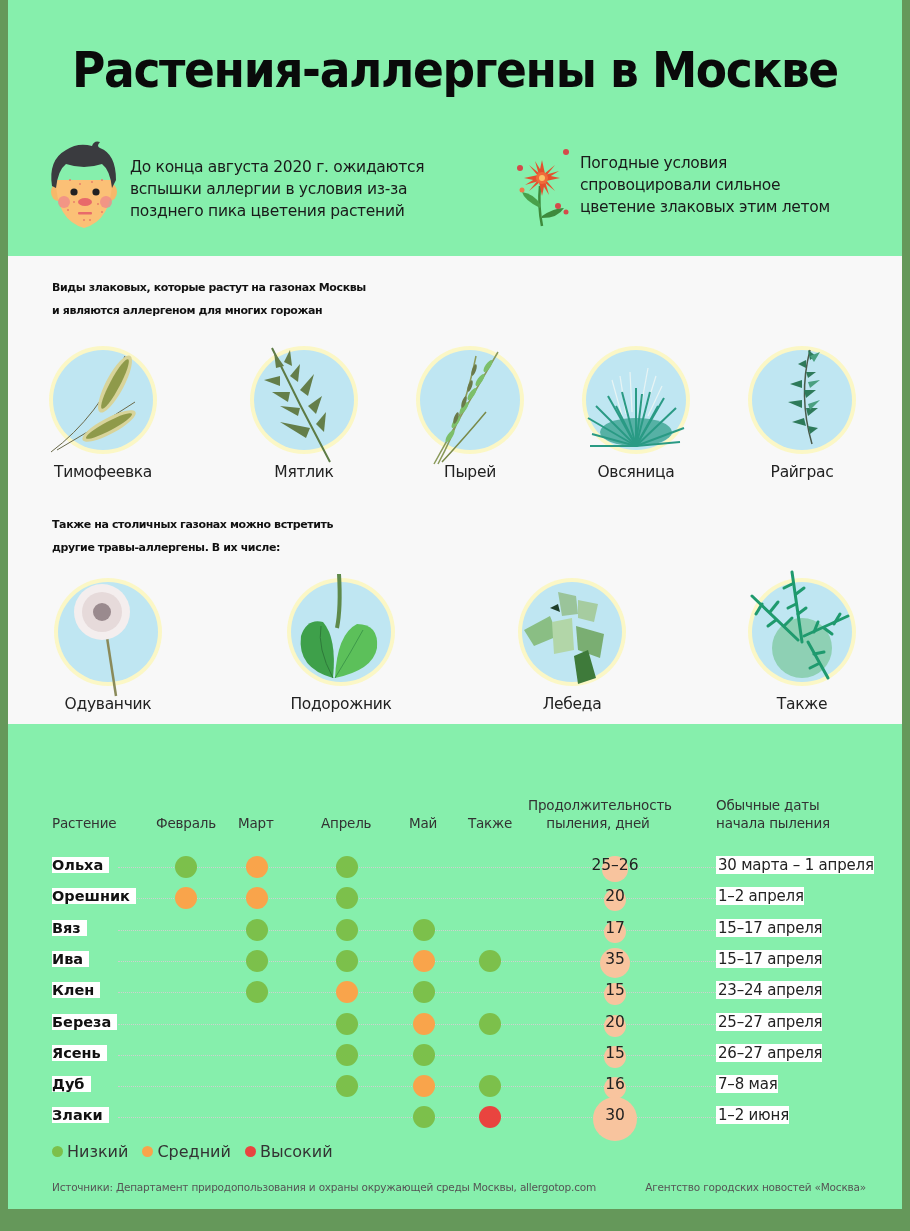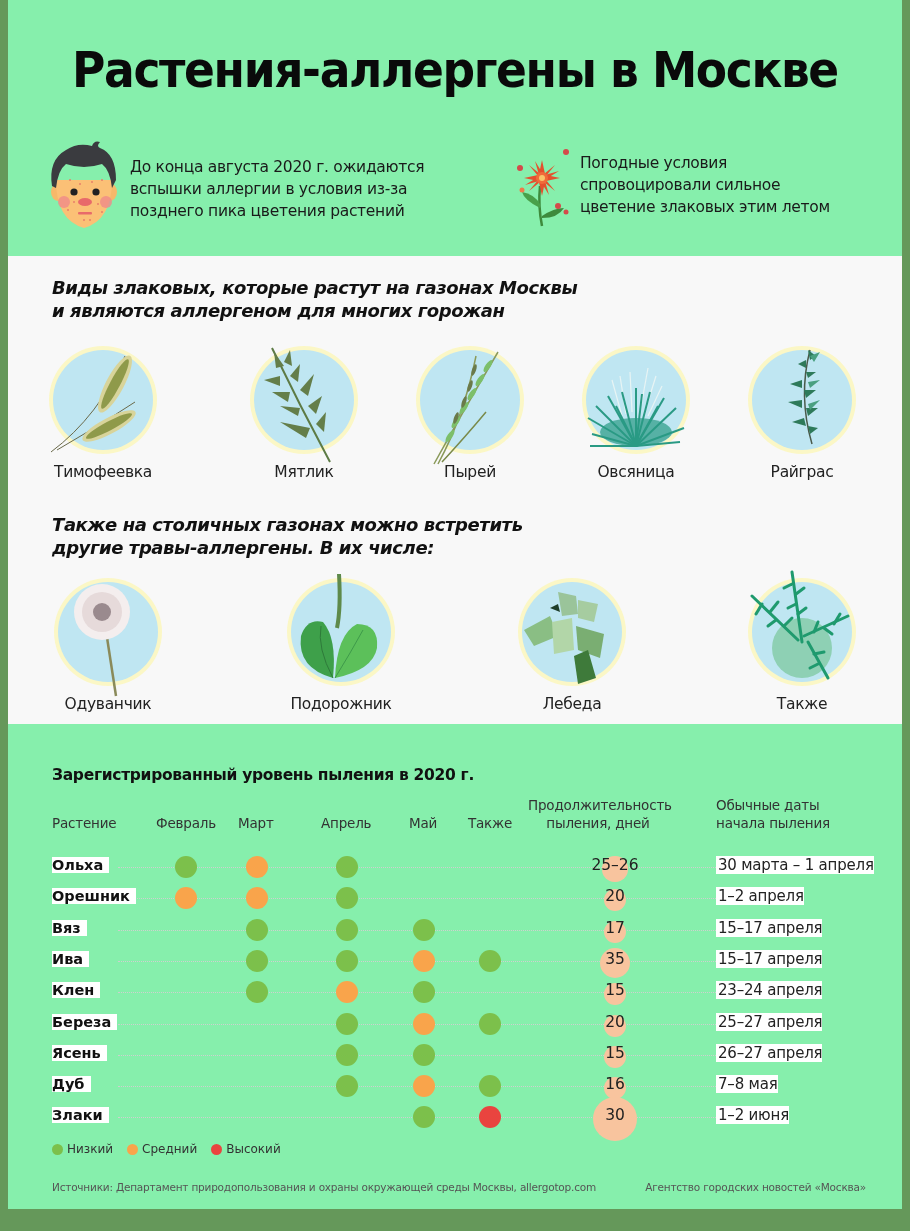--- a/index.html
+++ b/index.html
@@ -24,22 +24,22 @@
   .intro-icon { position: absolute; }
   .intro-text {
     position: absolute; font-size: 15.5px; line-height: 22px; color: #1a1a1a;
     letter-spacing: -0.3px;
   }
   .gray {
     position: absolute; left: 0; top: 256px; width: 894px; height: 468px;
     background: #f8f8f8;
   }
   .sec-title {
-    position: absolute; font-weight: bold; font-size: 18px; line-height: 23px;
-    color: #111; letter-spacing: -0.4px; font-style: italic;
+    position: absolute; font-weight: bold; font-size: 11px; line-height: 23px;
+    color: #111; letter-spacing: -0.4px;
   }
   .plant { position: absolute; width: 140px; text-align: center; }
   .plant .circ {
     position: relative; width: 108px; height: 108px; margin: 0 auto;
   }
   .plant .circ svg { position: absolute; left: -12px; top: -12px; overflow: visible; }
   .plant .lbl {
     display: block; margin-top: 9px; font-size: 15.5px; color: #222; letter-spacing: -0.3px;
   }
   .table-title {
@@ -64,21 +64,21 @@
     position: absolute; border-radius: 50%; background: #f8c49e; z-index: 1;
   }
   .row .dur {
     position: absolute; left: 560px; width: 100px; text-align: center; top: 4px;
     font-size: 15.5px; color: #222; z-index: 3;
   }
   .row .date {
     position: absolute; left: 708px; top: 4px; font-size: 15px; color: #222; background:#fff;
     padding-left: 2px; z-index: 2; white-space: nowrap; letter-spacing: -0.2px;
   }
-  .legend { position: absolute; left: 44px; top: 1142px; display: flex; gap: 14px; font-size: 12px; color: #333; }
+  .legend { position: absolute; left: 44px; top: 1142px; display: flex; gap: 14px; font-size: 16px; color: #333; }
   .legend .item { display: flex; align-items: center; gap: 4px; }
   .legend .sw { width: 11px; height: 11px; border-radius: 50%; display: inline-block; }
   .footer-left { position: absolute; left: 44px; top: 1181px; font-size: 10.5px; color: #555; letter-spacing: -0.2px; }
   .footer-right { position: absolute; right: 36px; top: 1181px; font-size: 10.5px; color: #555; letter-spacing: -0.2px; }
 </style>
 </head>
 <body>
 
 <div class="frame">
 
@@ -362,21 +362,20 @@
             <path d="M86 46 L92 36"></path>
           <path d="M60 64 L80 100"></path>
             <path d="M66 76 L76 74"></path>
             <path d="M70 86 L62 90"></path>
         </g>
       </svg>
     </div>
     <span class="lbl">Также</span>
   </div>
 
-  <div class="table-title">Зарегистрированный уровень пыления в 2020 г.</div>
 
   <div class="th" style="left:44px; top:814px;">Растение</div>
   <div class="th" style="left:148px; top:814px;">Февраль</div>
   <div class="th" style="left:230px; top:814px;">Март</div>
   <div class="th" style="left:313px; top:814px;">Апрель</div>
   <div class="th" style="left:401px; top:814px;">Май</div>
   <div class="th" style="left:460px; top:814px;">Также</div>
   <div class="th" style="left:520px; width:140px; top:796px; text-align:center;">
     <div>Продолжительность</div>
     <div>пыления, дней</div>

